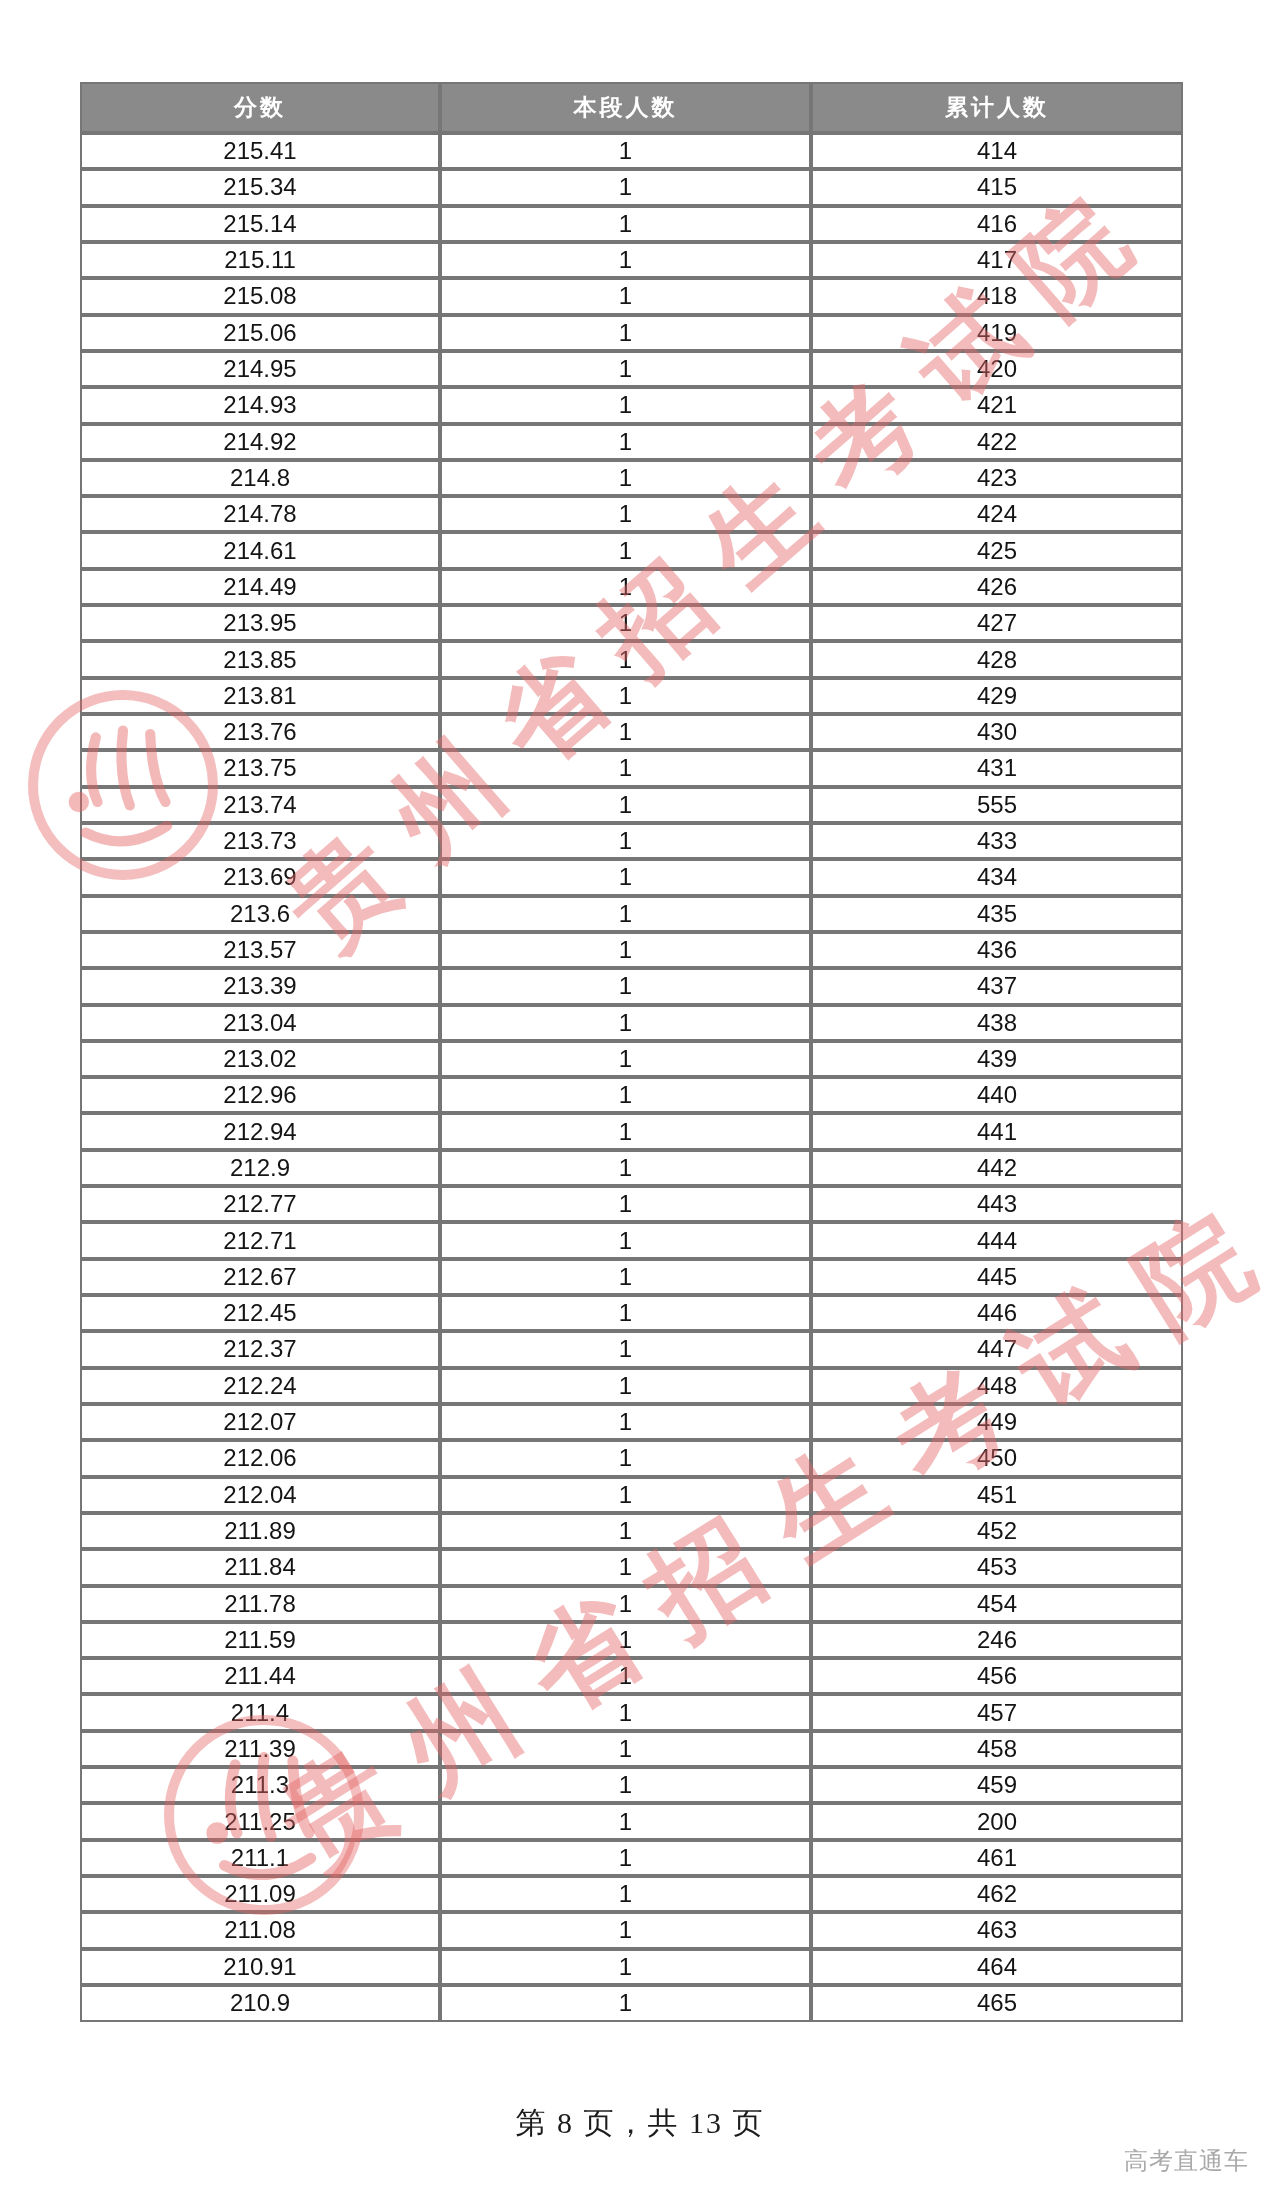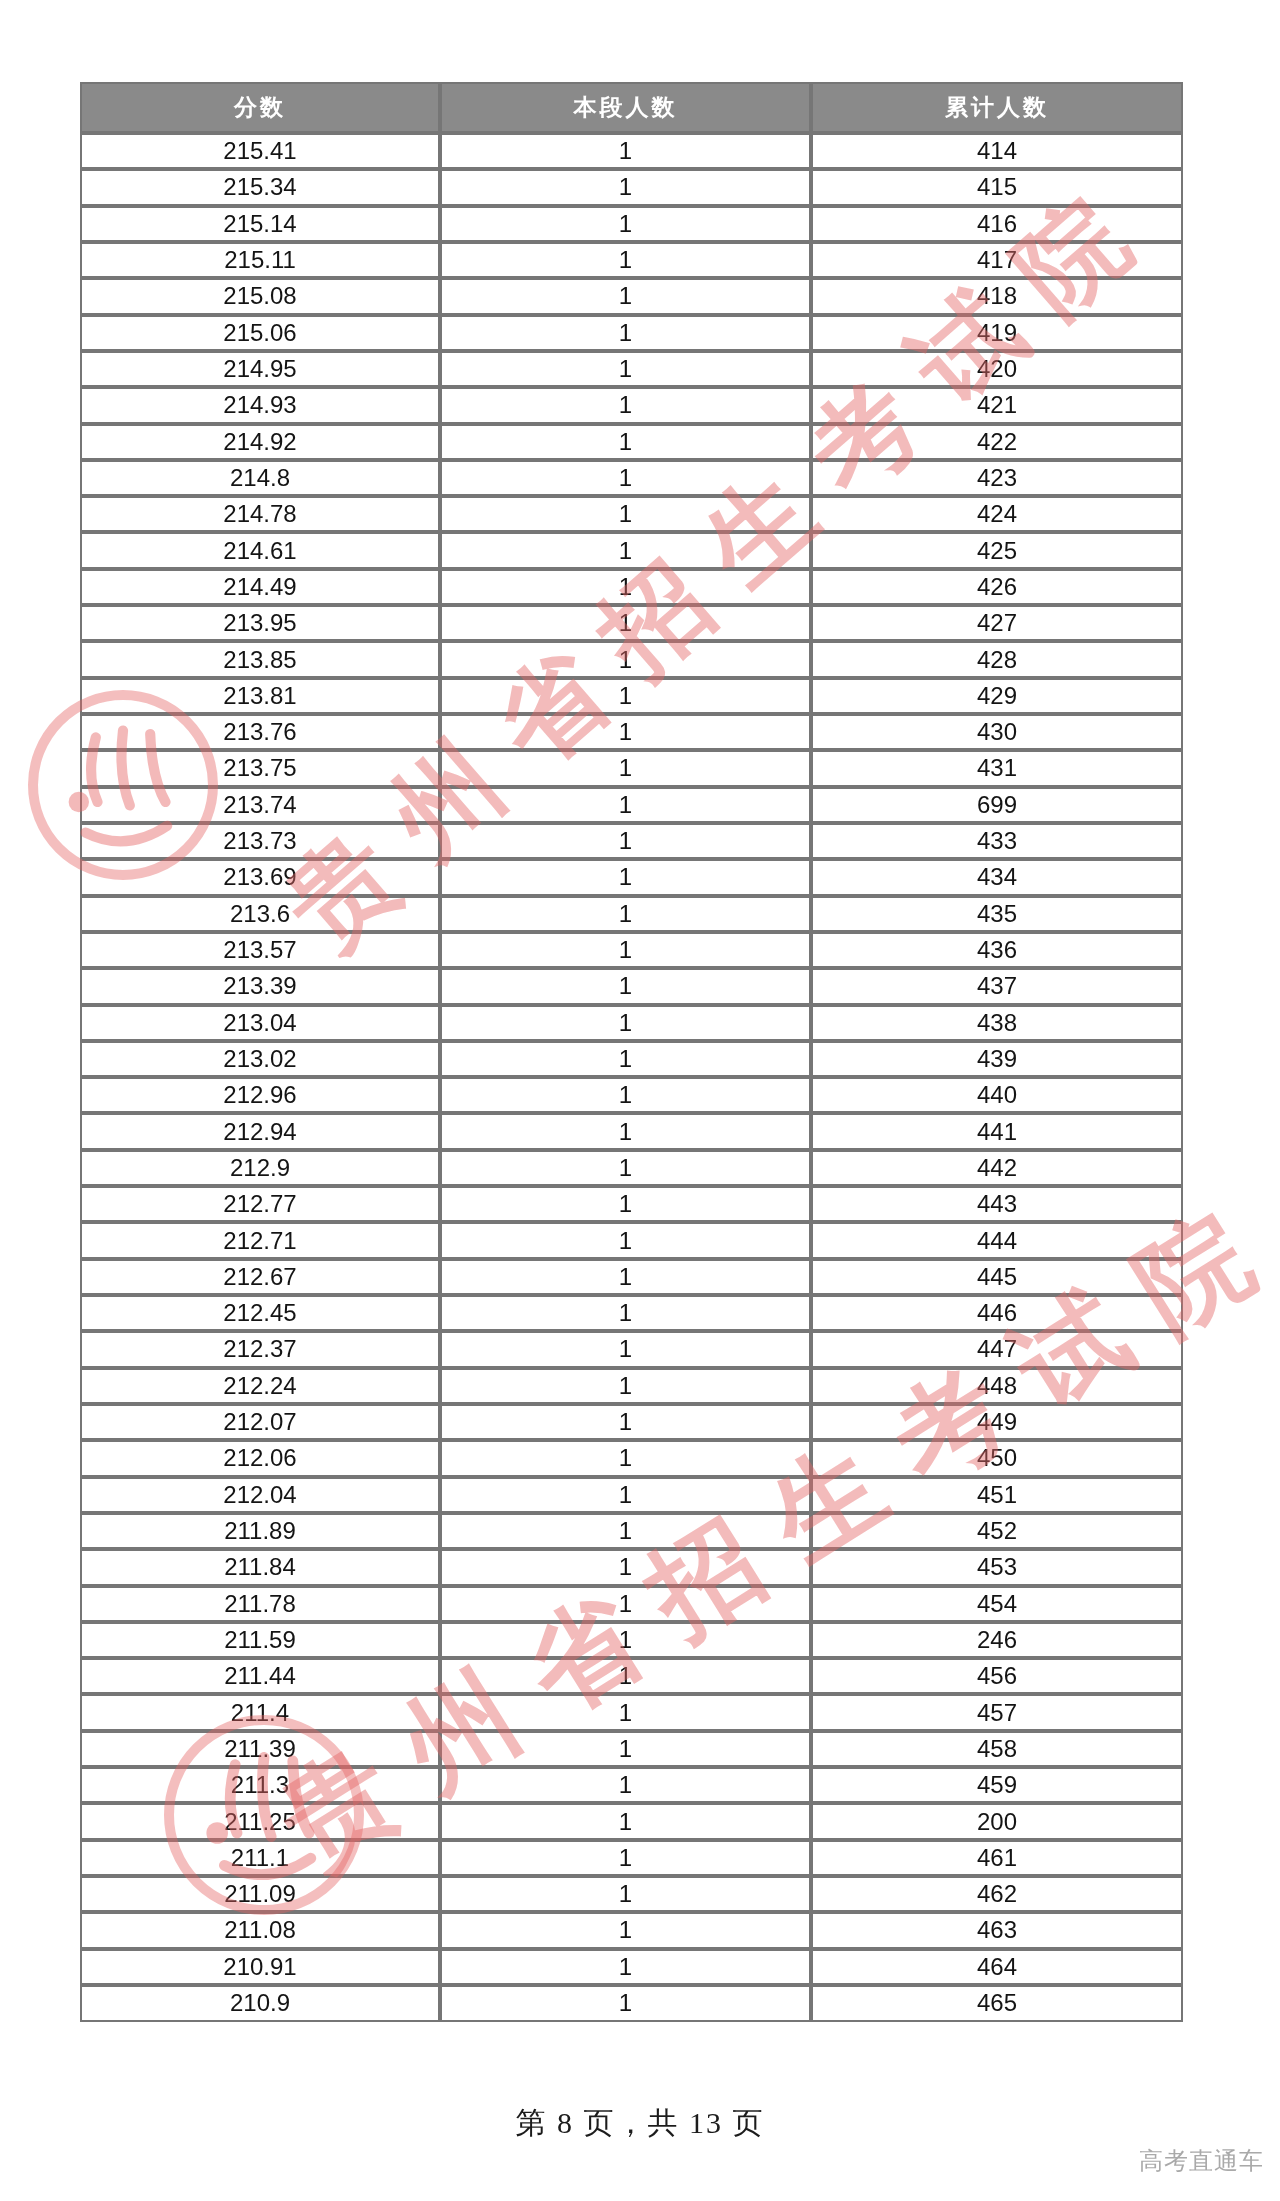--- a/index.html
+++ b/index.html
@@ -42,21 +42,21 @@
   .page-footer{
     position:absolute;left:0;top:2103px;width:1280px;
     text-align:center;
     font-family:"Liberation Serif",serif;
     font-size:30px;
     letter-spacing:2px;
     color:#1c1c1c;
     z-index:2;
   }
   .brand-mark{
-    position:absolute;right:16px;top:2145px;
+    position:absolute;right:31px;top:2145px;
     font-size:24px;
     letter-spacing:1px;
     color:#a9a9a9;
     z-index:2;
     margin-left:25px;
   }
   
   .wm{
     position:absolute;
     white-space:nowrap;
@@ -215,21 +215,21 @@
         <td>430</td>
       </tr>
       <tr>
         <td>213.75</td>
         <td>1</td>
         <td>431</td>
       </tr>
       <tr>
         <td>213.74</td>
         <td>1</td>
-        <td>699</td>
+        <td>555</td>
       </tr>
       <tr>
         <td>213.73</td>
         <td>1</td>
         <td>433</td>
       </tr>
       <tr>
         <td>213.69</td>
         <td>1</td>
         <td>434</td>

